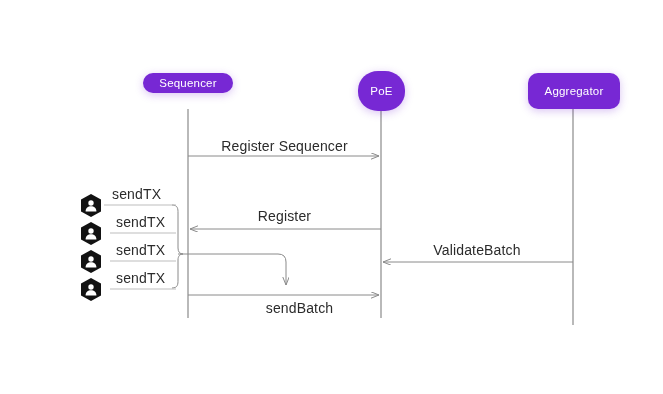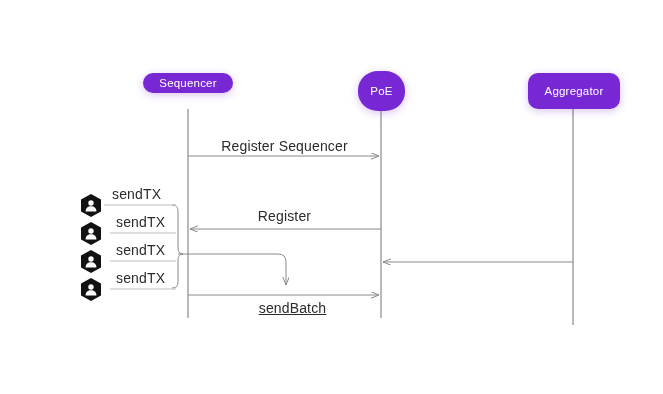--- a/index.html
+++ b/index.html
@@ -155,21 +155,22 @@
   </div>
 
   <div class="node-box node-aggregator">
     <span>Aggregator</span>
   </div>
 
   <div class="msg-label" style="left:188px; top:138px; width:193px;">Register Sequencer</div>
 
   <div class="msg-label" style="left:188px; top:208px; width:193px;">Register</div>
 
+  <div class="msg-label" style="left:381px; top:242px; width:192px;">ValidateBatch</div>
 
-  <div class="msg-label" style="left:196px; top:300px; width:193px;text-decoration:underline;">sendBatch</div>
+  <div class="msg-label" style="left:203px; top:300px; width:193px;">sendBatch</div>
 
   <div class="tx-label" style="left:112px; top:186px;">sendTX</div>
   <div class="tx-label" style="left:116px; top:214px;">sendTX</div>
   <div class="tx-label" style="left:116px; top:242px;">sendTX</div>
   <div class="tx-label" style="left:116px; top:270px;">sendTX</div>
 
 </div>
 
 </body></html>

